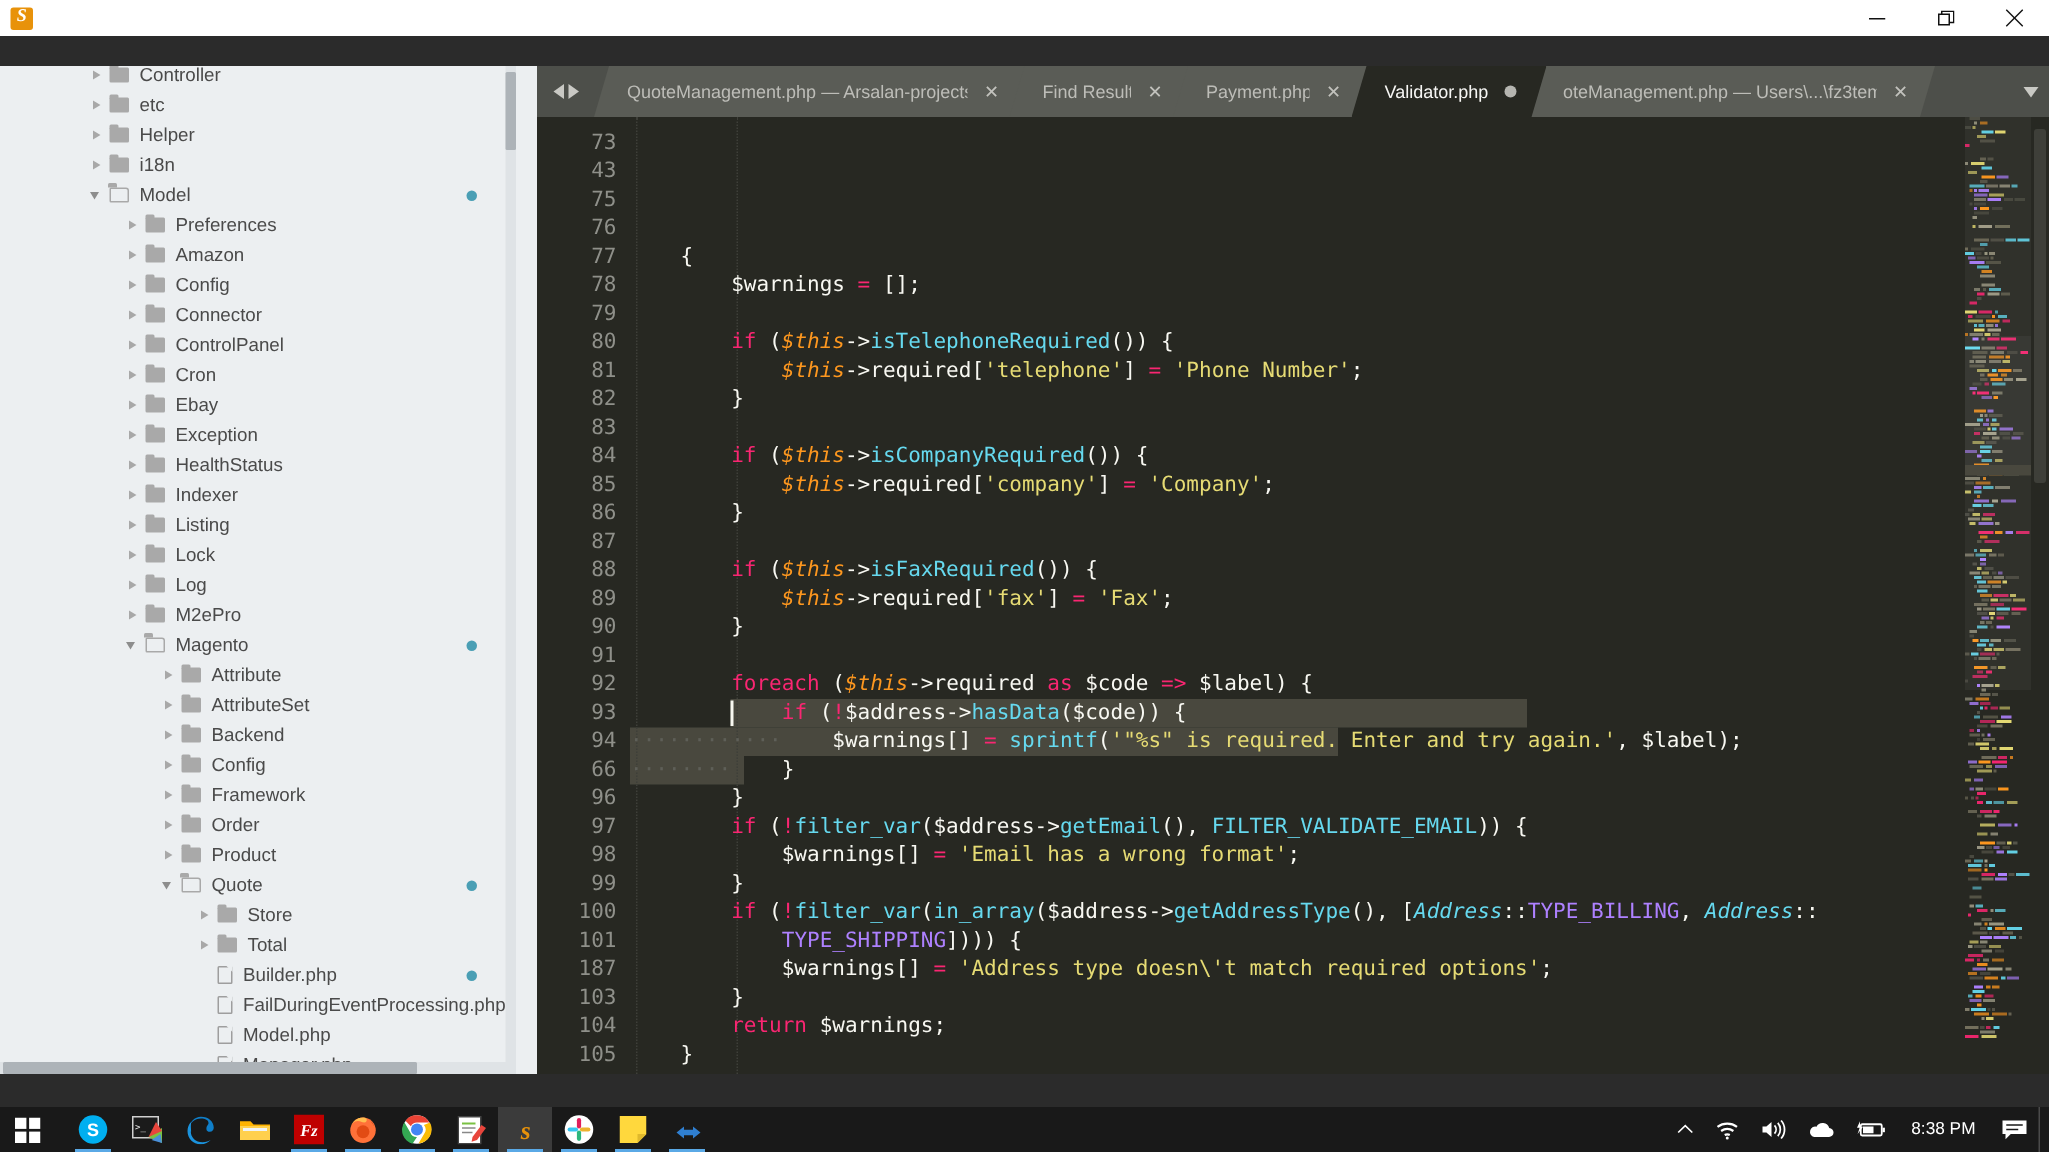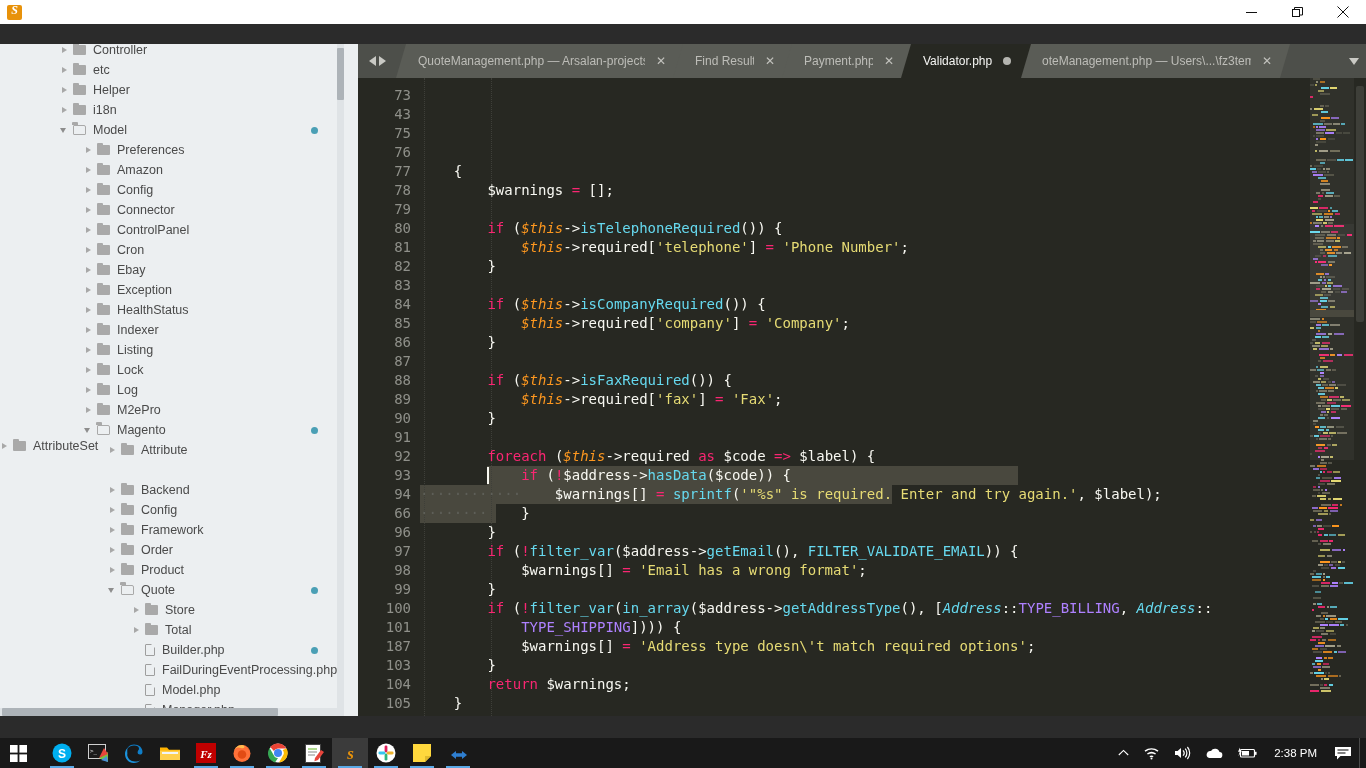--- a/index.html
+++ b/index.html
@@ -381,21 +381,21 @@
           <span class="arrow open"></span>
           <span class="folder open"></span>
           <span>Magento</span>
           <span class="dot"></span>
         </div>
         <div class="row" style="padding-left: 108px; top: 396px; position: absolute; width: 340px;">
           <span class="arrow closed"></span>
           <span class="folder"></span>
           <span>Attribute</span>
         </div>
-        <div class="row" style="top: 392px; position: absolute; width: 340px; text-align: right;">
+        <div class="row" style="padding-left: 108px; top: 416px; position: absolute; width: 340px; text-align: right;">
           <span class="arrow closed"></span>
           <span class="folder"></span>
           <span>AttributeSet</span>
         </div>
         <div class="row" style="padding-left: 108px; top: 436px; position: absolute; width: 340px;">
           <span class="arrow closed"></span>
           <span class="folder"></span>
           <span>Backend</span>
         </div>
         <div class="row" style="padding-left: 108px; top: 456px; position: absolute; width: 340px;">
@@ -2143,21 +2143,21 @@
         </svg>
       </div>
       <div class="tray-item">
         <svg width="20" height="12" viewBox="0 0 20 12">
           <rect x="3.5" y="2.5" width="14" height="7.5" rx="1" fill="none" stroke="#fff" stroke-width="1.2"></rect>
           <rect x="18" y="4.8" width="1.6" height="3" fill="#fff"></rect>
           <rect x="5" y="4" width="7" height="4.5" fill="#fff"></rect>
           <path d="M3 0.5L1 4.8h1.8L1.4 9 5 4.2H3.1z" fill="#fff"></path>
         </svg>
       </div>
-      <div class="clock">2:38 PM</div>
+      <div class="clock">8:38 PM</div>
       <div class="tray-item">
         <svg width="18" height="15" viewBox="0 0 18 15">
           <path d="M1 1h16v9H6.5L3 13.5V10H1z" fill="#fff"></path>
           <line x1="3.5" y1="4" x2="14.5" y2="4" stroke="#191919" stroke-width="1.1"></line>
           <line x1="3.5" y1="7" x2="11.5" y2="7" stroke="#191919" stroke-width="1.1"></line>
         </svg>
       </div>
       <div class="showdesk"></div>
     </div>
   </div>

